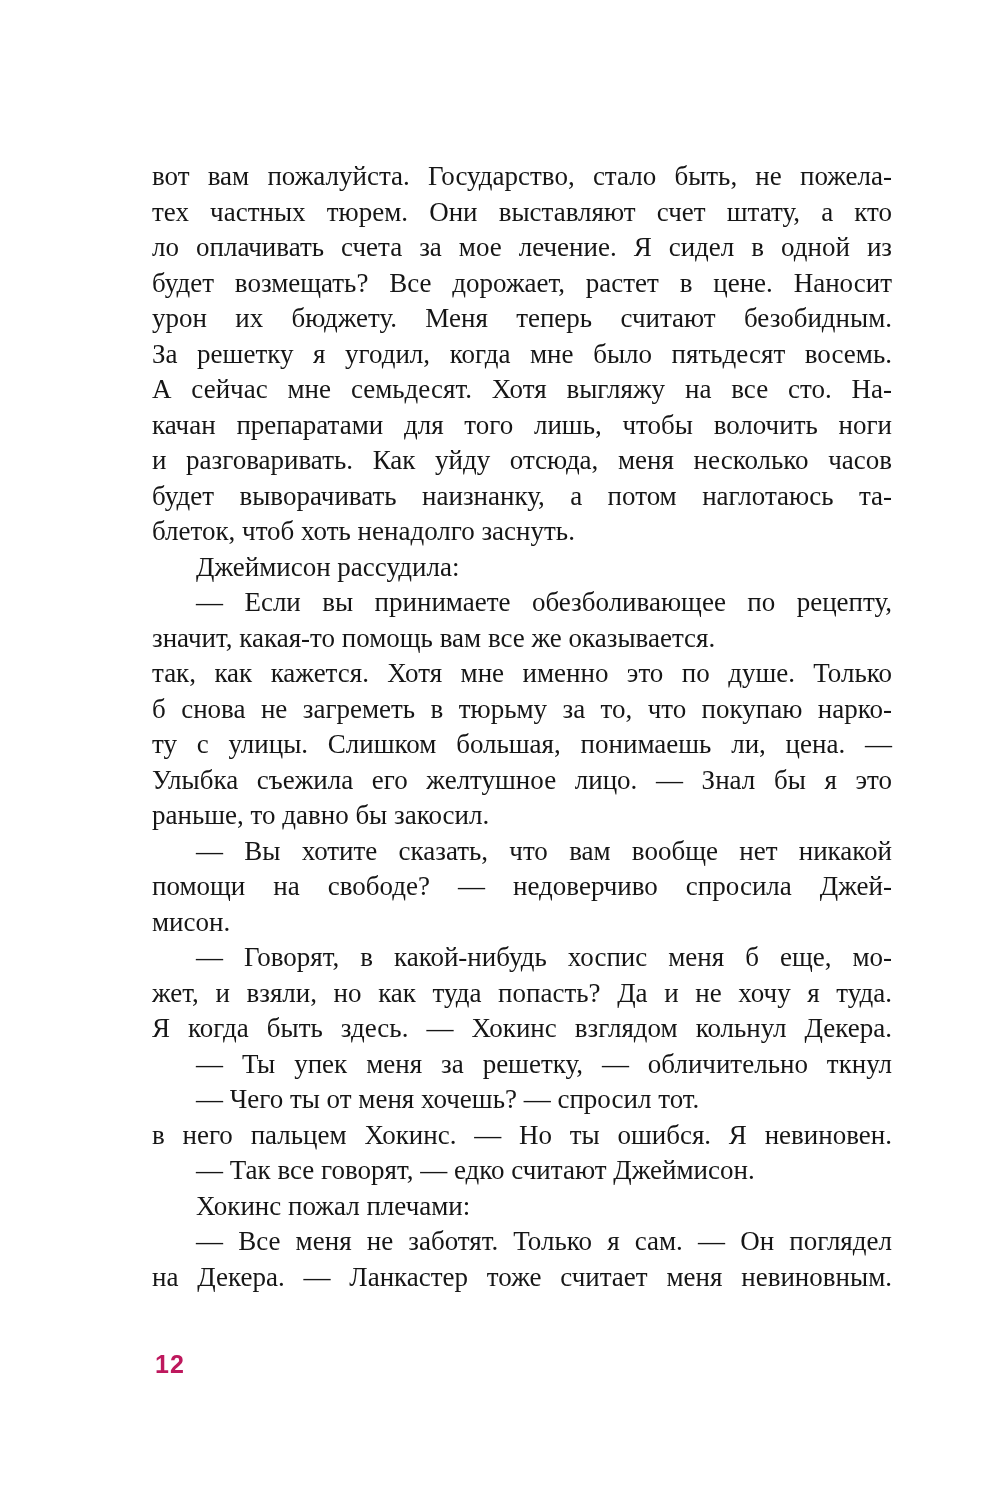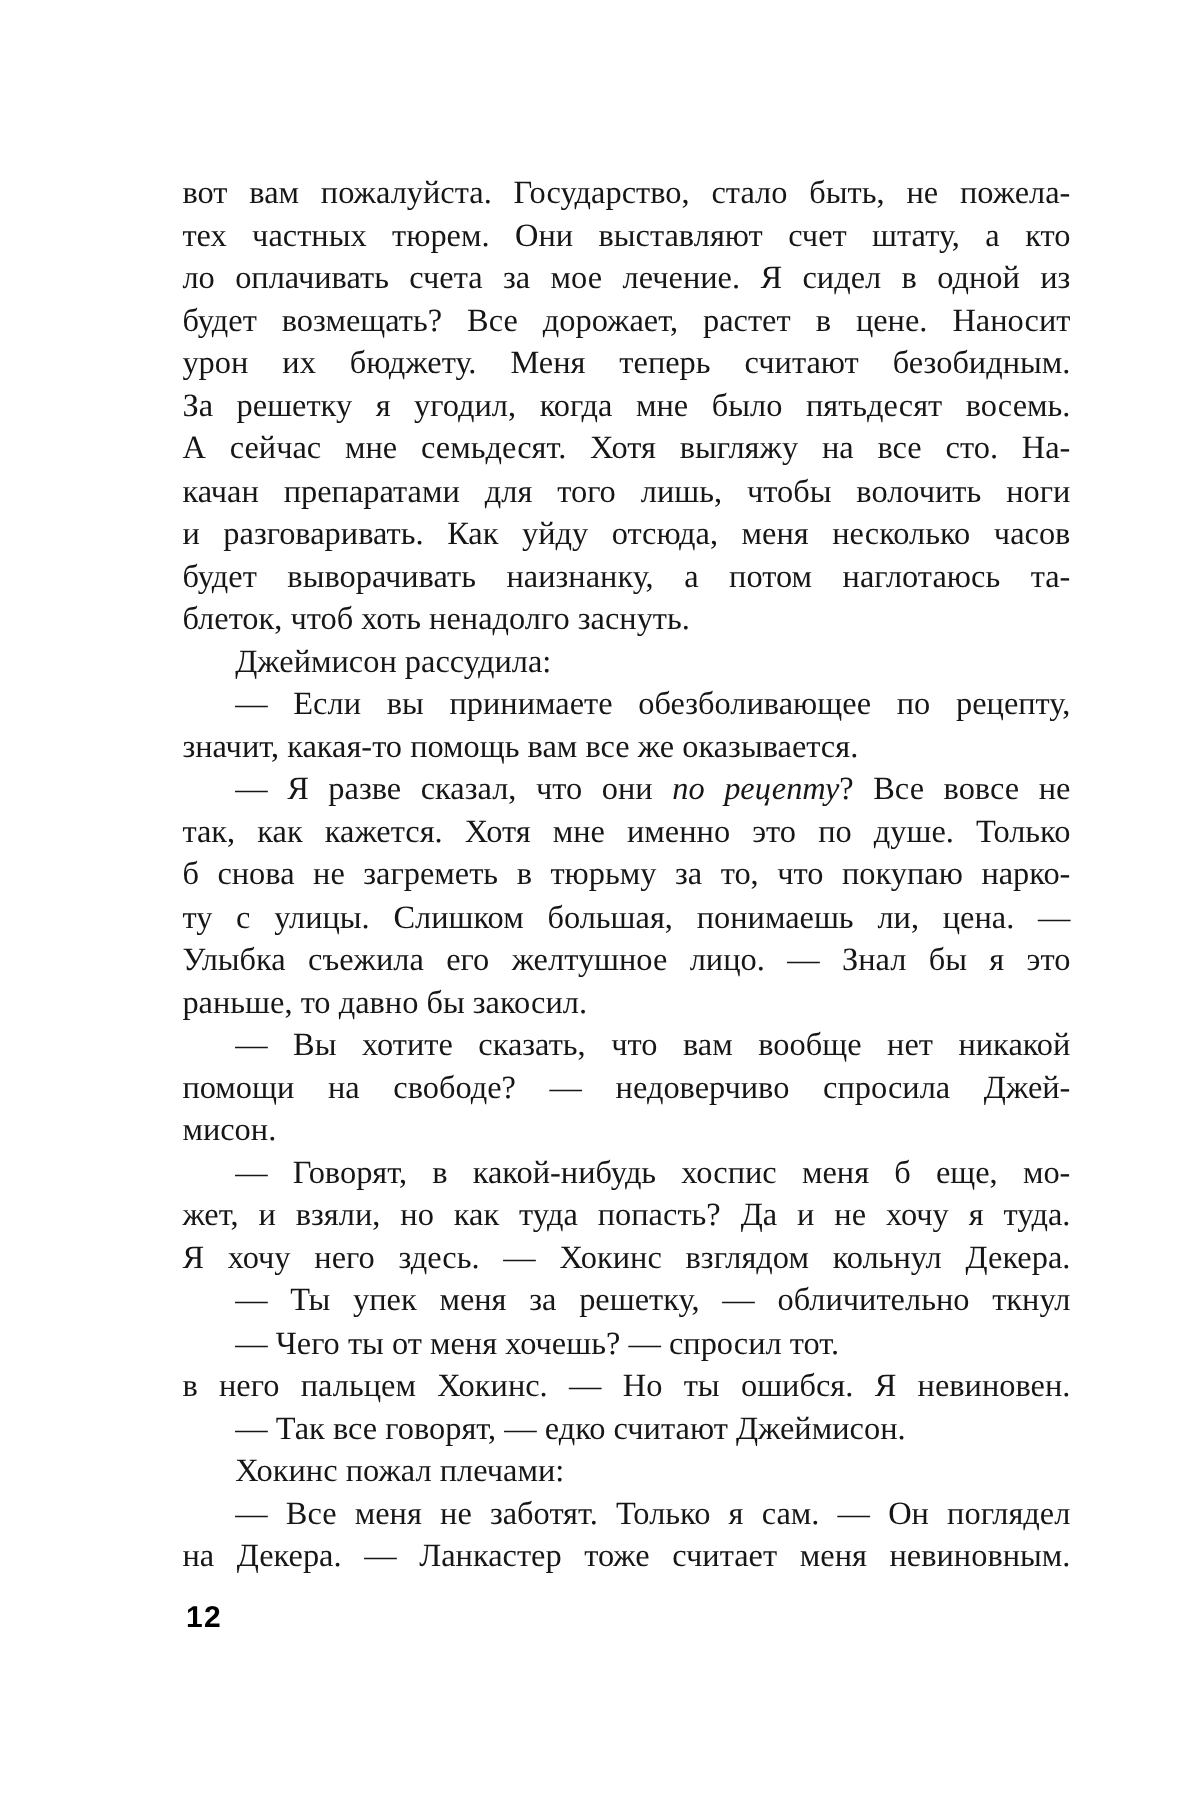--- a/index.html
+++ b/index.html
@@ -11,20 +11,21 @@
     height: 1496px;
     background: #ffffff;
     position: relative;
     overflow: hidden;
     font-family: "Liberation Serif", serif;
   }
   .page {
     position: absolute;
     inset: 0;
     background: #ffffff;
+    margin-top: 16px;
   }
   .text-block {
     position: absolute;
     left: 152px;
     top: 143px;
     width: 740px;
     color: #161616;
     font-size: 27px;
     line-height: 35.5px;
     -webkit-font-smoothing: antialiased;
@@ -47,21 +48,21 @@
     font-style: italic;
   }
   .page-number {
     position: absolute;
     left: 155px;
     top: 1334px;
     font-family: "Liberation Sans", sans-serif;
     font-weight: bold;
     font-size: 25px;
     letter-spacing: 1px;
-    color: #000000;
+    color: #be185d;
   }
 </style>
 </head>
 <body>
 
 <div class="page">
   <div class="text-block">
       <div class="line"><span>вот вам пожалуйста. Государство, стало быть, не пожела-</span></div>
       <div class="line"><span>тех частных тюрем. Они выставляют счет штату, а кто</span></div>
       <div class="line"><span>ло оплачивать счета за мое лечение. Я сидел в одной из</span></div>
@@ -69,32 +70,31 @@
       <div class="line"><span>урон их бюджету. Меня теперь считают безобидным.</span></div>
       <div class="line"><span>За решетку я угодил, когда мне было пятьдесят восемь.</span></div>
       <div class="line"><span>А сейчас мне семьдесят. Хотя выгляжу на все сто. На-</span></div>
       <div class="line"><span>качан препаратами для того лишь, чтобы волочить ноги</span></div>
       <div class="line"><span>и разговаривать. Как уйду отсюда, меня несколько часов</span></div>
       <div class="line"><span>будет выворачивать наизнанку, а потом наглотаюсь та-</span></div>
       <div class="line noj"><span>блеток, чтоб хоть ненадолго заснуть.</span></div>
       <div class="line indent noj"><span>Джеймисон рассудила:</span></div>
       <div class="line indent"><span>— Если вы принимаете обезболивающее по рецепту,</span></div>
       <div class="line noj"><span>значит, какая-то помощь вам все же оказывается.</span></div>
-      <div class="line indent"><span>— Я разве сказал, что они </span><span class="italic">по рецепту</span><span>? Все вовсе не</span></div>
       <div class="line"><span>так, как кажется. Хотя мне именно это по душе. Только</span></div>
       <div class="line"><span>б снова не загреметь в тюрьму за то, что покупаю нарко-</span></div>
       <div class="line"><span>ту с улицы. Слишком большая, понимаешь ли, цена. —</span></div>
       <div class="line"><span>Улыбка съежила его желтушное лицо. — Знал бы я это</span></div>
       <div class="line noj"><span>раньше, то давно бы закосил.</span></div>
       <div class="line indent"><span>— Вы хотите сказать, что вам вообще нет никакой</span></div>
       <div class="line"><span>помощи на свободе? — недоверчиво спросила Джей-</span></div>
       <div class="line noj"><span>мисон.</span></div>
       <div class="line indent"><span>— Говорят, в какой-нибудь хоспис меня б еще, мо-</span></div>
       <div class="line"><span>жет, и взяли, но как туда попасть? Да и не хочу я туда.</span></div>
-      <div class="line"><span>Я хочу него здесь. — Хокинс взглядом кольнул Декера.</span></div>
+      <div class="line"><span>Я когда быть здесь. — Хокинс взглядом кольнул Декера.</span></div>
       <div class="line indent"><span>— Ты упек меня за решетку, — обличительно ткнул</span></div>
       <div class="line indent noj"><span>— Чего ты от меня хочешь? — спросил тот.</span></div>
       <div class="line"><span>в него пальцем Хокинс. — Но ты ошибся. Я невиновен.</span></div>
       <div class="line indent noj"><span>— Так все говорят, — едко считают Джеймисон.</span></div>
       <div class="line indent noj"><span>Хокинс пожал плечами:</span></div>
       <div class="line indent"><span>— Все меня не заботят. Только я сам. — Он поглядел</span></div>
       <div class="line"><span>на Декера. — Ланкастер тоже считает меня невиновным.</span></div>
     </div>
   <div class="page-number">12</div>
 </div>

